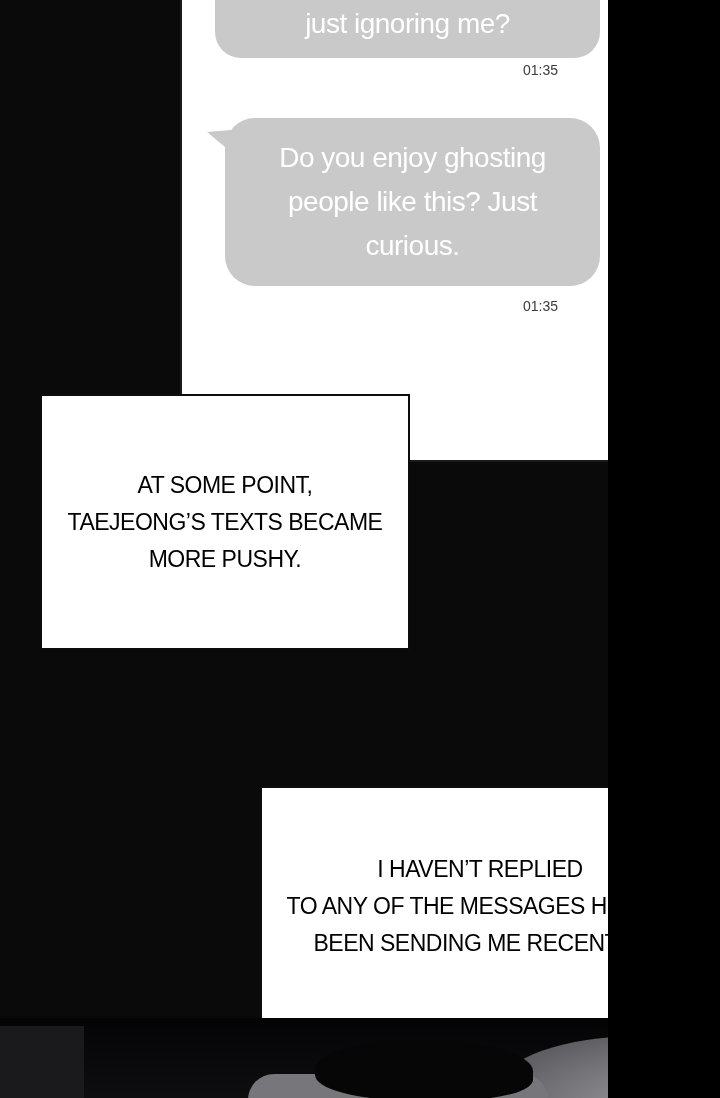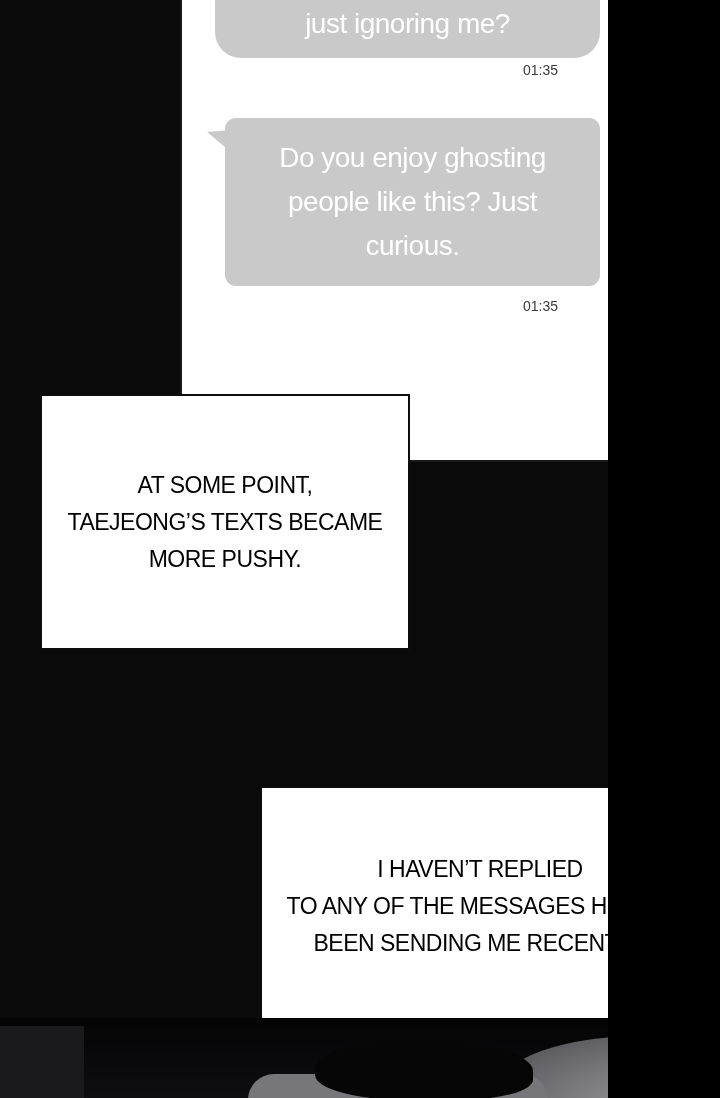--- a/index.html
+++ b/index.html
@@ -47,21 +47,21 @@
     display: flex;
     align-items: flex-end;
     justify-content: center;
     padding-bottom: 12px;
   }
   .bubble-2 {
     left: 43px;
     top: 118px;
     width: 375px;
     height: 168px;
-    border-radius: 11px;
+    border-radius: 30px;
     display: flex;
     align-items: center;
     justify-content: center;
     padding: 10px 13px;
     white-space: pre-line;
   }
   .bubble-tail {
     position: absolute;
     left: -18px;
     top: 12px;

